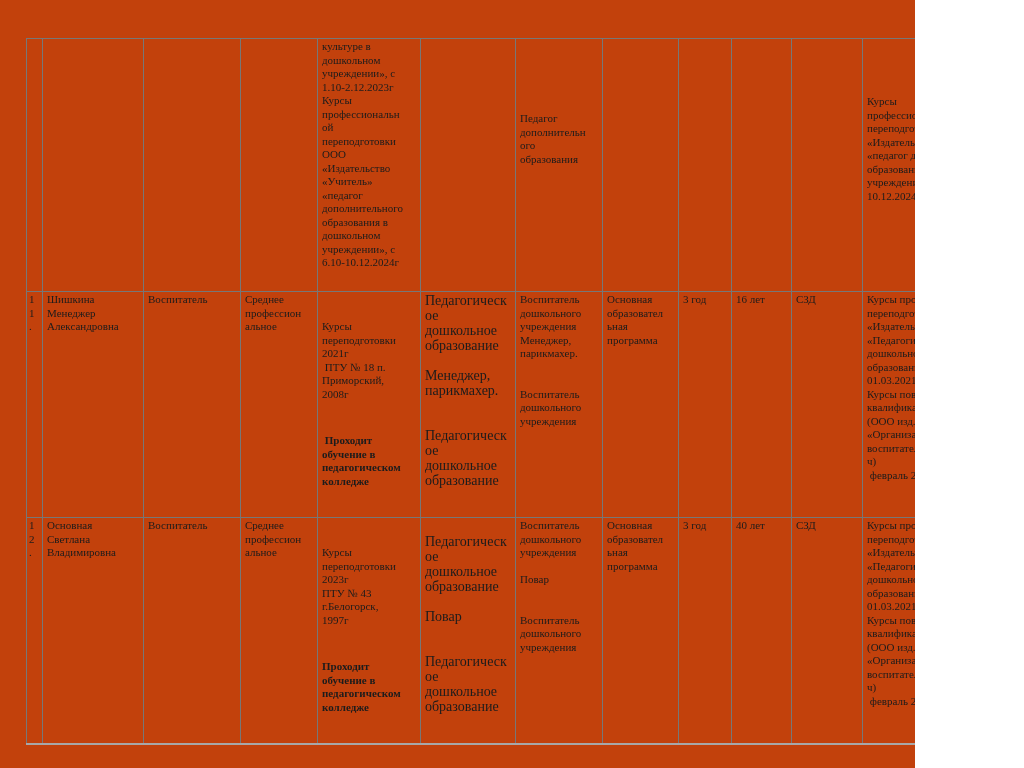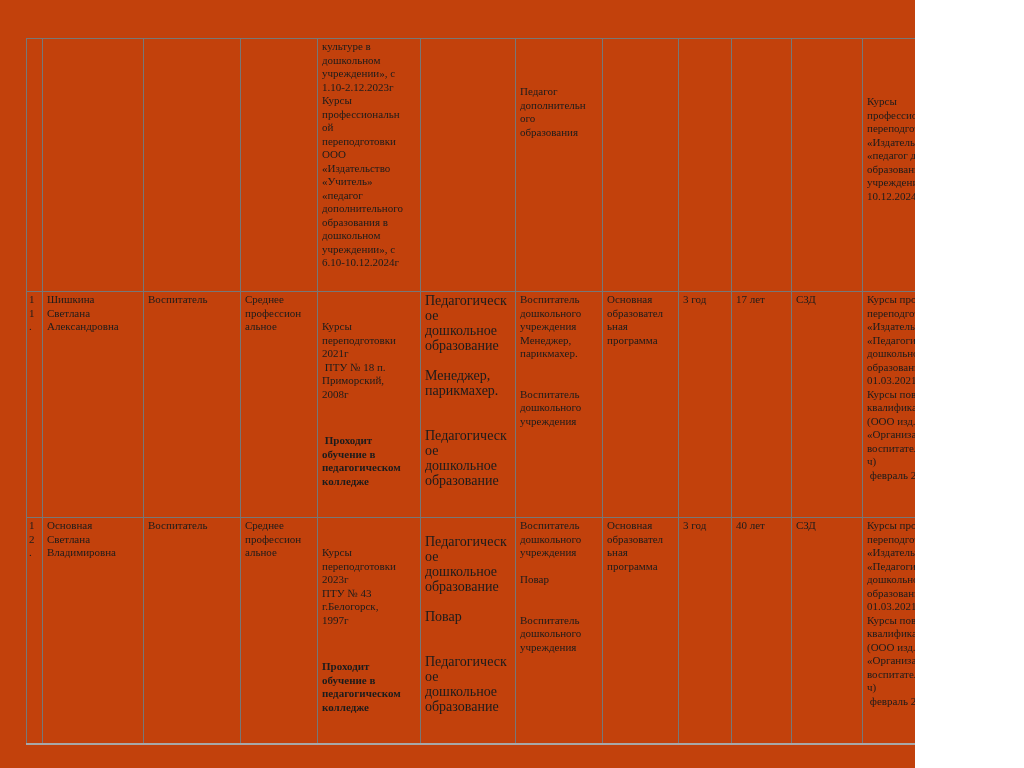--- a/index.html
+++ b/index.html
@@ -9,21 +9,21 @@
         border-collapse:collapse;table-layout:fixed;
         border-top:1px solid #868686;border-bottom:2px solid #a8a8a8;}
   td{border:1px solid #777777;vertical-align:top;padding:1px 4px 2px 4px;
      font-size:11px;line-height:13.5px;color:#1c1c1c;
      white-space:pre-wrap;word-wrap:break-word;overflow:hidden;}
   tr.rA{height:253px;}
   tr.rB{height:195px;}
   tr.rC{height:200px;}
   td.num{padding:1px 2px;}
   td.specialty{font-size:14px;line-height:15px;}
-  td.qual-pad{padding-top:46px;}
+  td.qual-pad{padding-top:73px;}
   td.retrain-pad{padding-top:56px;}
   .bold-note{font-weight:bold;margin-top:6px;white-space:pre-wrap;}
   .cell-text{white-space:pre-wrap;}
 </style>
 </head>
 <body>
 
 <div class="page">
   <table class="staff">
     <colgroup>
@@ -81,21 +81,21 @@
 образования в дошкольном
 учреждении», с 6.10-
 10.12.2024г</div></td>
     </tr>
 
     <tr class="rB">
       <td class="num"><div class="cell-text">1
 1
 .</div></td>
       <td><div class="cell-text">Шишкина
-Светлана
+Менеджер
 Александровна</div></td>
       <td><div class="cell-text">Воспитатель</div></td>
       <td><div class="cell-text">Среднее
 профессион
 альное</div></td>
       <td>
         <div class="cell-text">Курсы
 переподготовки
 2021г
  ПТУ № 18 п.
@@ -125,21 +125,21 @@
 
 
 Воспитатель
 дошкольного
 учреждения</div></td>
       <td><div class="cell-text">Основная
 образовател
 ьная
 программа</div></td>
       <td><div class="cell-text">3 год</div></td>
-      <td><div class="cell-text">17 лет</div></td>
+      <td><div class="cell-text">16 лет</div></td>
       <td><div class="cell-text">СЗД</div></td>
       <td><div class="cell-text">Курсы профессиональной
 переподготовки ООО
 «Издательчтво  Учитель»
 «Педагогика и методика
 дошкольного
 образования» (520 ч.)
 01.03.2021- 30.06.2021г.
 Курсы повышения
 квалификации

